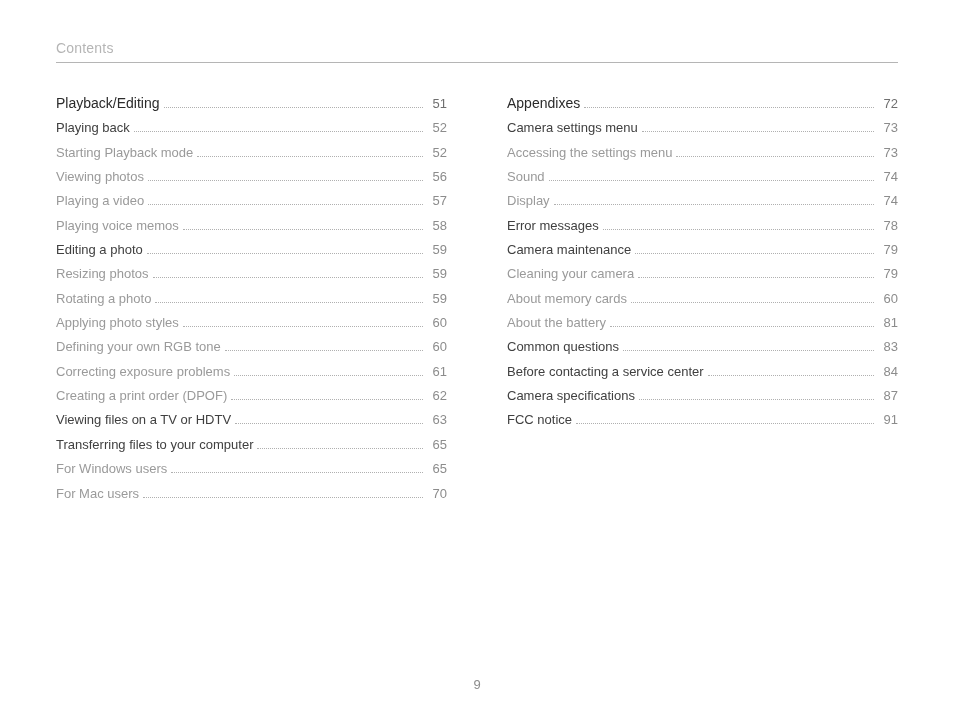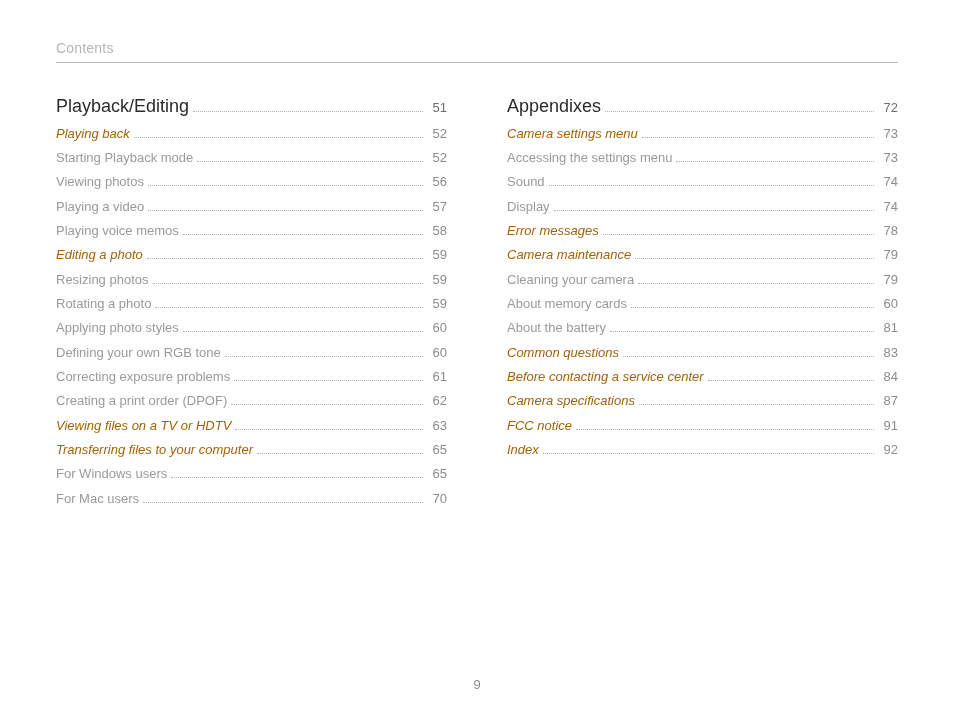--- a/index.html
+++ b/index.html
@@ -49,28 +49,27 @@
   }
   .toc-row .page {
     flex: 0 0 auto;
     color: #8c8c8c;
     font-size: 13px;
     min-width: 20px;
     text-align: right;
   }
   .toc-row.section .title {
     color: #2b2b2b;
-    font-size: 18px;
+    font-size: 14px;
   }
   .toc-row.section .page {
     color: #6f6f6f;
   }
   .toc-row.link .title {
-    color: #a16207;
-    font-style: italic;
+    color: #404040;
   }
   .page-number {
     position: absolute;
     bottom: 28px;
     left: 0; right: 0;
     text-align: center;
     color: #8c8c8c;
     font-size: 13px;
   }
 </style>
@@ -232,21 +231,16 @@
       <div class="toc-row link">
         <span class="title">Camera specifications </span>
         <span class="dots"></span>
         <span class="page"> 87</span>
       </div>
       <div class="toc-row link">
         <span class="title">FCC notice </span>
         <span class="dots"></span>
         <span class="page"> 91</span>
       </div>
-      <div class="toc-row link">
-        <span class="title">Index </span>
-        <span class="dots"></span>
-        <span class="page"> 92</span>
-      </div>
     </div>
 </div>
 
 <div class="page-number">9</div>
 
 </body></html>

